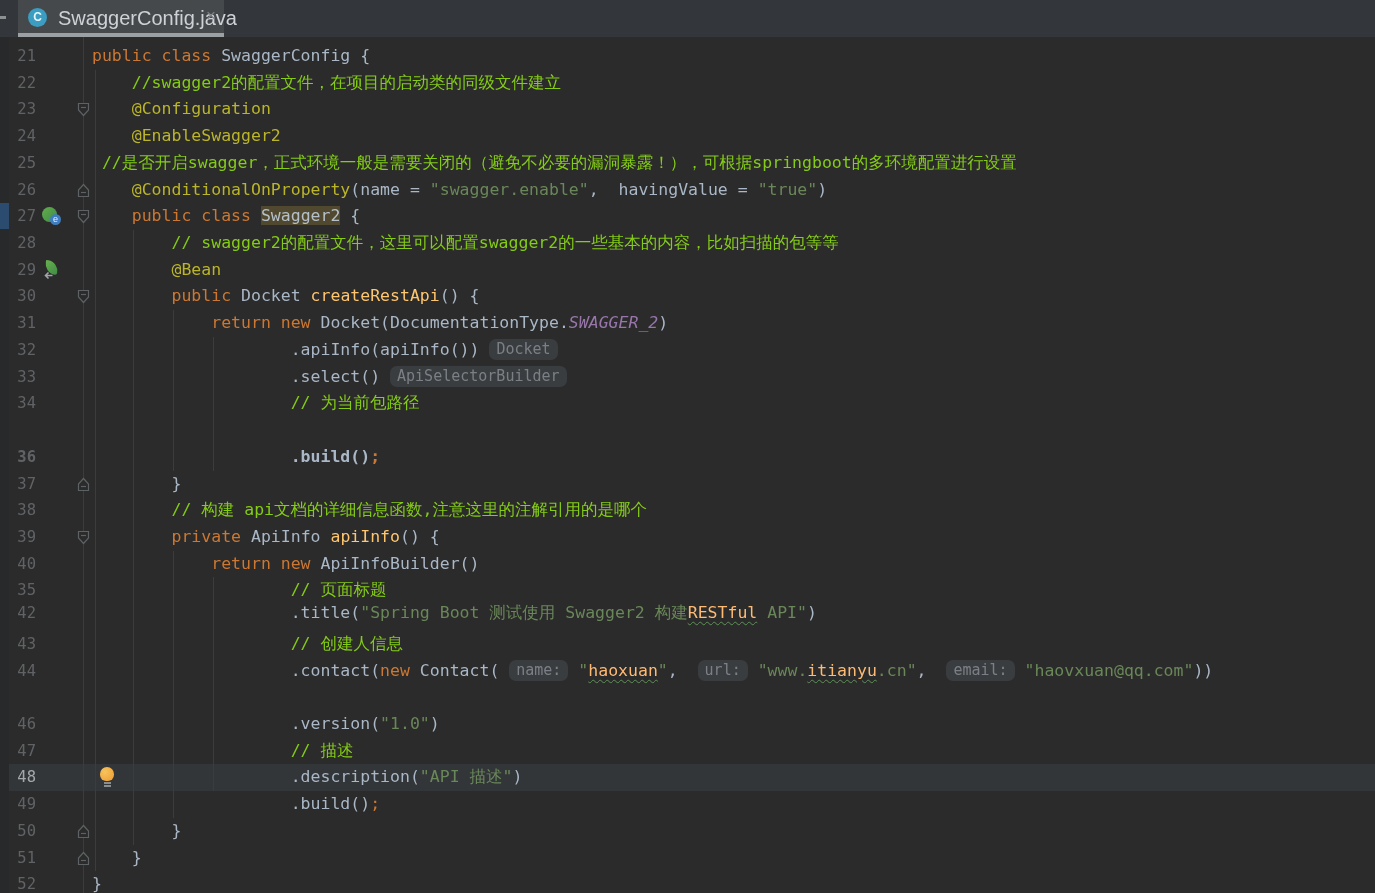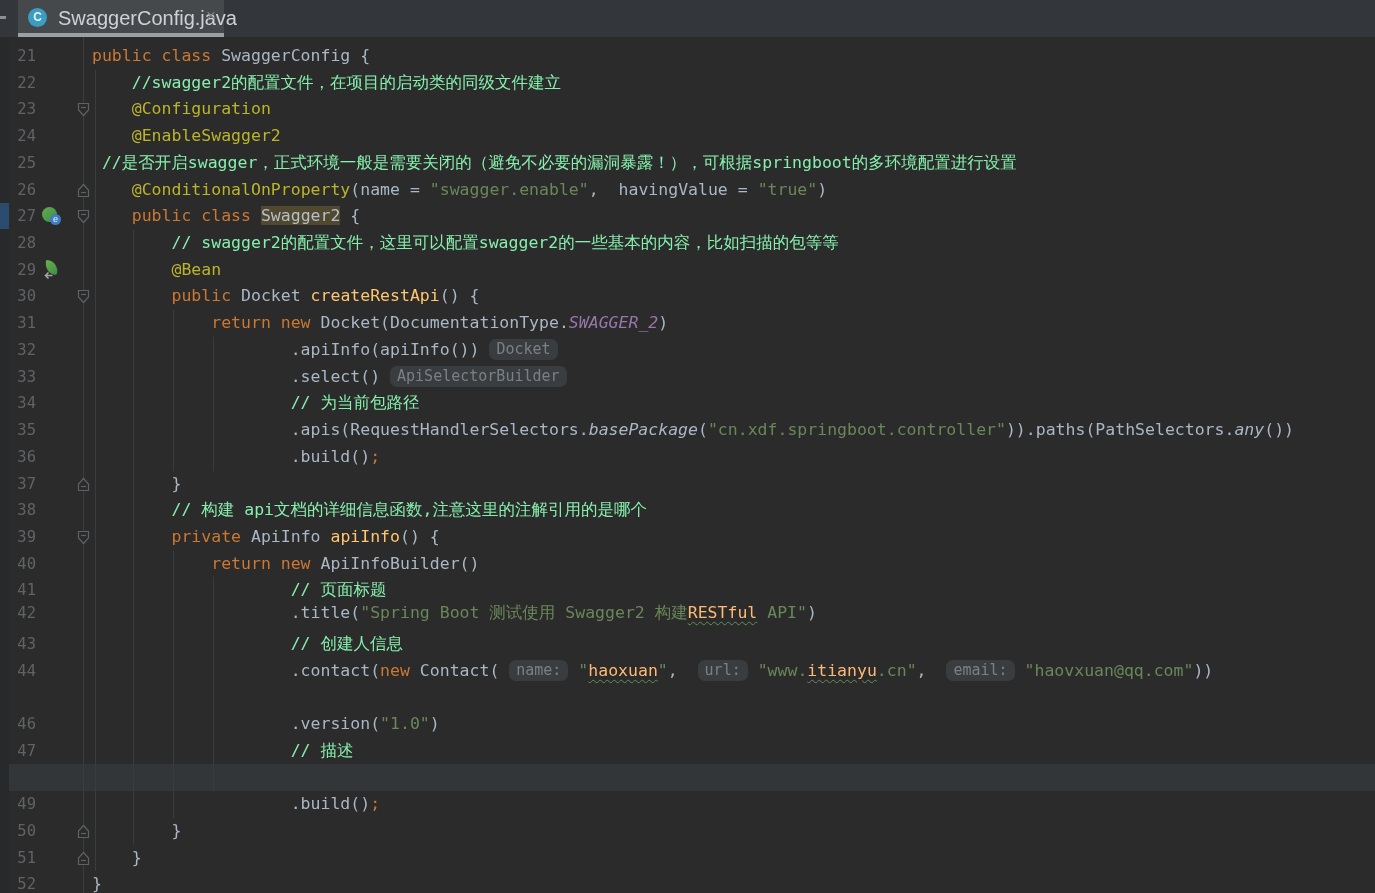--- a/index.html
+++ b/index.html
@@ -44,21 +44,21 @@
   .code { position:absolute; left:92px; top:0; white-space:pre; font-size:16.5px;
           line-height:26px; color:#a9b7c6; }
 
   
   .kw    { color:#cc7832; }
   .ann   { color:#bbb529; }
   .str   { color:#6a8759; }
   .strw  { color:#fdba74; text-decoration:underline; text-decoration-style:wavy;
            text-decoration-color:#5f9157; text-decoration-thickness:1px;
            text-underline-offset:3px; }
-  .cmt   { color:#86efac; }
+  .cmt   { color:#84cc16; }
   .def   { color:#a9b7c6; }
   .mdecl { color:#ffc66d; }
   .sfield{ color:#9876aa; font-style:italic; }
   .ital  { color:#a9b7c6; font-style:italic; }
   .semi  { color:#cc7832; }
   .hlid  { color:#b5c0ca; background:#51492f; }
   .chip  { display:inline-block; background:#3a3d40; color:#7b8086;
            border-radius:7px; padding:0 7px; font-size:15px; line-height:21px;
            transform:translateY(-1px); }
 
@@ -181,25 +181,21 @@
       <div class="code"><span class="def">                    </span><span class="def">.apiInfo(apiInfo())</span><span class="def"> </span><span class="chip">Docket</span></div>
     </div>
     <div class="row" style="top: 326.64px;">
       <div class="ln">33</div>
       <div class="code"><span class="def">                    </span><span class="def">.select()</span><span class="def"> </span><span class="chip">ApiSelectorBuilder</span></div>
     </div>
     <div class="row" style="top: 353.36px;">
       <div class="ln">34</div>
       <div class="code"><span class="def">                    </span><span class="cmt">// 为当前包路径</span></div>
     </div>
-    <div class="row" style="top: 380.08px;">
-      <div class="ln">35</div>
-      <div class="code"><span class="def">                    </span><span class="def">.apis(RequestHandlerSelectors.</span><span class="ital">basePackage</span><span class="def">(</span><span class="str">"cn.xdf.springboot.controller"</span><span class="def">)).paths(PathSelectors.</span><span class="ital">any</span><span class="def">())</span></div>
-    </div>
-    <div class="row" style="top: 406.8px;">
+    <div class="row" style="top: 406.8px; font-weight: bold;">
       <div class="ln">36</div>
       <div class="code"><span class="def">                    </span><span class="def">.build()</span><span class="semi">;</span></div>
     </div>
     <div class="row" style="top: 433.52px;">
       <div class="ln">37</div>
       <div class="fold"><svg width="13" height="15" viewBox="0 0 13 15">
           <path d="M1.5 13.5 h10 V7 L6.5 1.5 L1.5 7 Z" fill="#2b2b2b" stroke="#5d6265" stroke-width="1.2"></path>
           <line x1="4" y1="9.5" x2="9" y2="9.5" stroke="#5d6265" stroke-width="1.2"></line>
         </svg></div>
       <div class="code"><span class="def">        </span><span class="def">}</span></div>
@@ -214,21 +210,21 @@
           <path d="M1.5 1.5 h10 v6.5 L6.5 13.5 L1.5 8 Z" fill="#2b2b2b" stroke="#5d6265" stroke-width="1.2"></path>
           <line x1="4" y1="5.5" x2="9" y2="5.5" stroke="#5d6265" stroke-width="1.2"></line>
         </svg></div>
       <div class="code"><span class="def">        </span><span class="kw">private </span><span class="def">ApiInfo </span><span class="mdecl">apiInfo</span><span class="def">() {</span></div>
     </div>
     <div class="row" style="top: 513.68px;">
       <div class="ln">40</div>
       <div class="code"><span class="def">            </span><span class="kw">return new </span><span class="def">ApiInfoBuilder()</span></div>
     </div>
     <div class="row" style="top: 540.4px;">
-      <div class="ln">41</div>
+      <div class="ln">35</div>
       <div class="code"><span class="def">                    </span><span class="cmt">// 页面标题</span></div>
     </div>
     <div class="row" style="top: 563px;">
       <div class="ln">42</div>
       <div class="code"><span class="def">                    </span><span class="def">.title(</span><span class="str">"Spring Boot 测试使用 Swagger2 构建</span><span class="strw">RESTful</span><span class="str"> API"</span><span class="def">)</span></div>
     </div>
     <div class="row" style="top: 593.84px;">
       <div class="ln">43</div>
       <div class="code"><span class="def">                    </span><span class="cmt">// 创建人信息</span></div>
     </div>
@@ -237,20 +233,29 @@
       <div class="code"><span class="def">                    </span><span class="def">.contact(</span><span class="kw">new </span><span class="def">Contact( </span><span class="chip">name:</span><span class="def"> </span><span class="str">"</span><span class="strw">haoxuan</span><span class="str">"</span><span class="def">,  </span><span class="chip">url:</span><span class="def"> </span><span class="str">"www.</span><span class="strw">itianyu</span><span class="str">.cn"</span><span class="def">,  </span><span class="chip">email:</span><span class="def"> </span><span class="str">"haovxuan@qq.com"</span><span class="def">))</span></div>
     </div>
     <div class="row" style="top: 674px;">
       <div class="ln">46</div>
       <div class="code"><span class="def">                    </span><span class="def">.version(</span><span class="str">"1.0"</span><span class="def">)</span></div>
     </div>
     <div class="row" style="top: 700.72px;">
       <div class="ln">47</div>
       <div class="code"><span class="def">                    </span><span class="cmt">// 描述</span></div>
     </div>
+    <div class="row" style="top: 727.44px;">
+      <div class="ln bright">48</div>
+      <div class="bulb">
+        <div class="bulb-glass"></div>
+        <div class="bulb-base" style="top:15px"></div>
+        <div class="bulb-base" style="top:18px"></div>
+      </div>
+      <div class="code"><span class="def">                    </span><span class="def">.description(</span><span class="str">"API 描述"</span><span class="def">)</span></div>
+    </div>
     <div class="row" style="top: 754.16px;">
       <div class="ln">49</div>
       <div class="code"><span class="def">                    </span><span class="def">.build()</span><span class="semi">;</span></div>
     </div>
     <div class="row" style="top: 780.88px;">
       <div class="ln">50</div>
       <div class="fold"><svg width="13" height="15" viewBox="0 0 13 15">
           <path d="M1.5 13.5 h10 V7 L6.5 1.5 L1.5 7 Z" fill="#2b2b2b" stroke="#5d6265" stroke-width="1.2"></path>
           <line x1="4" y1="9.5" x2="9" y2="9.5" stroke="#5d6265" stroke-width="1.2"></line>
         </svg></div>

